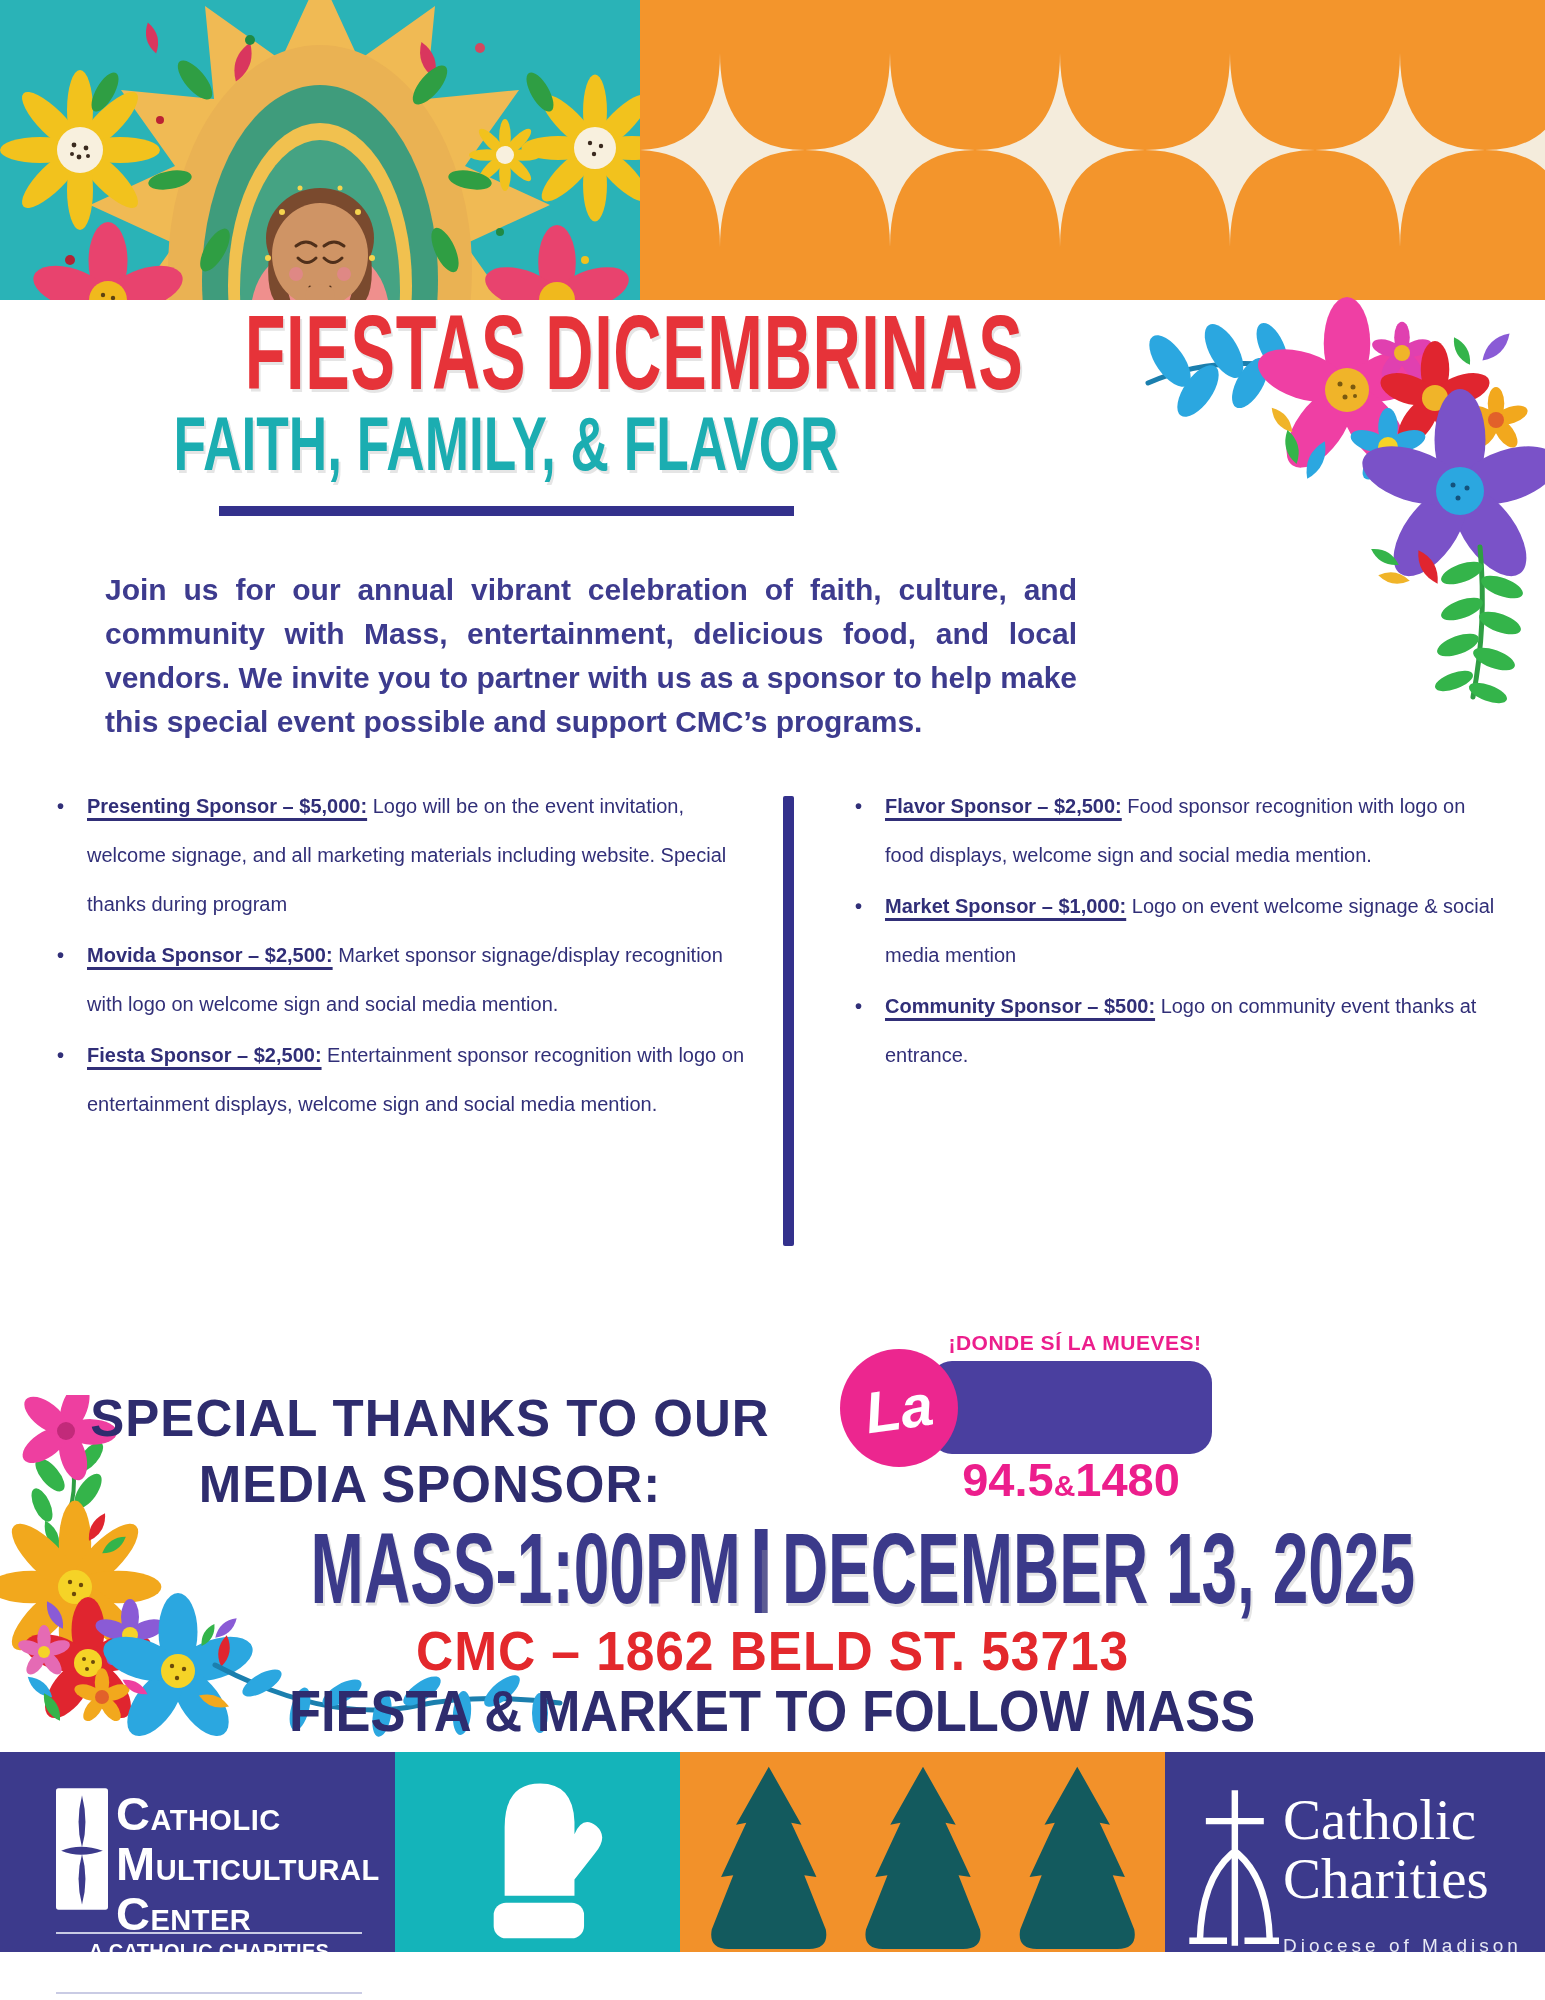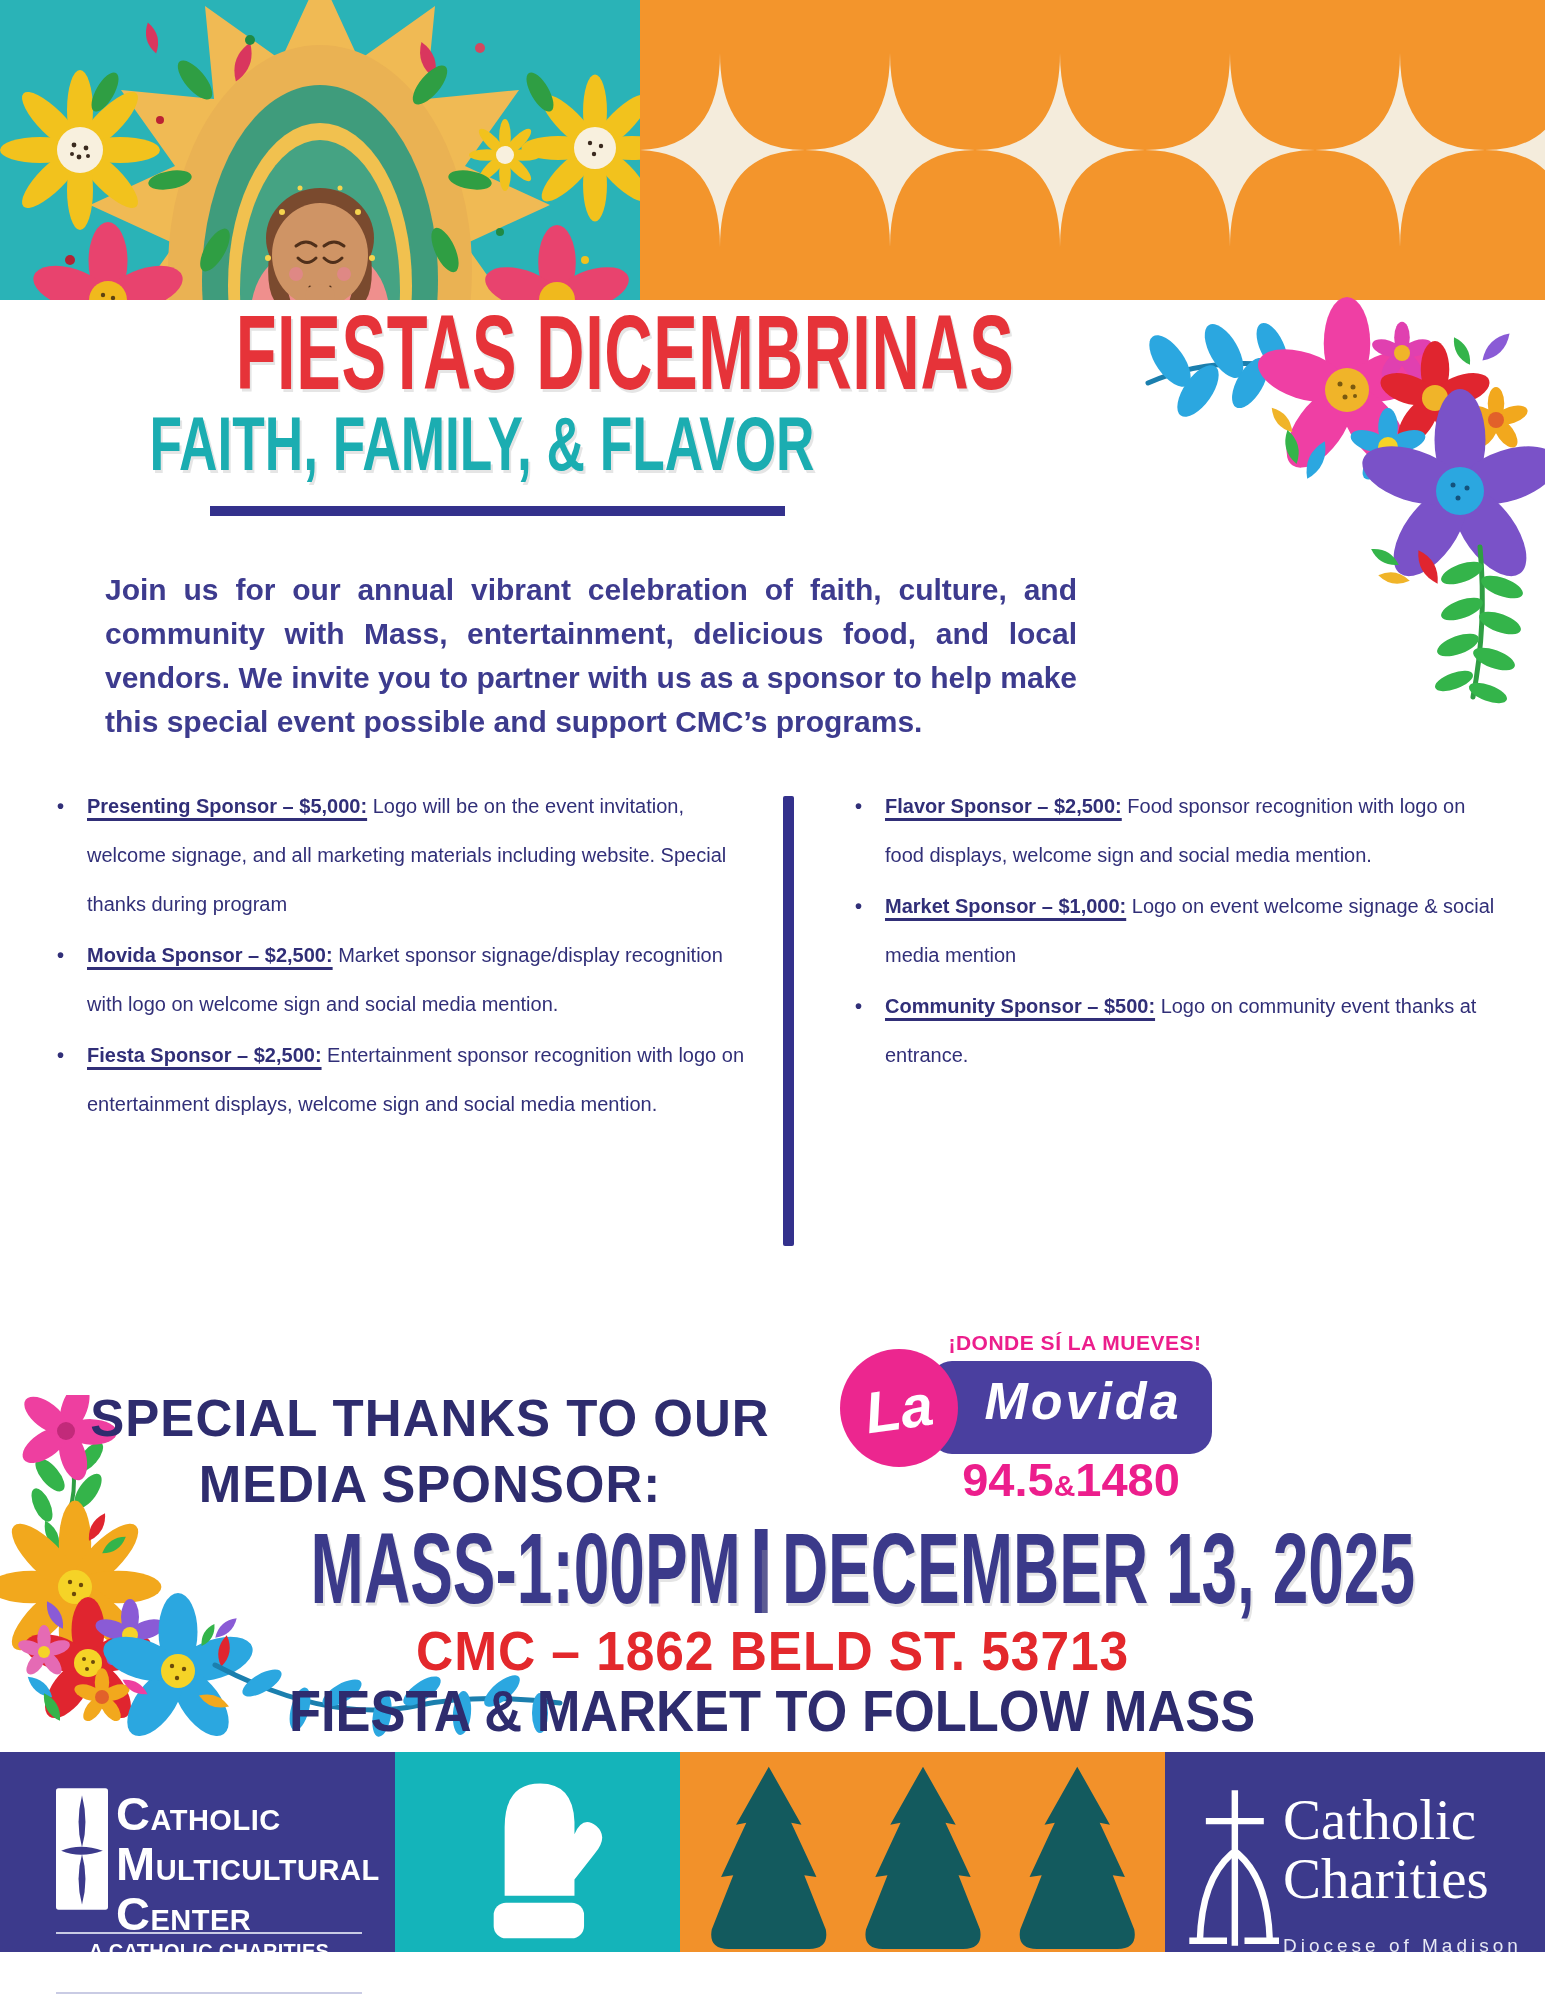--- a/index.html
+++ b/index.html
@@ -8,21 +8,21 @@
     background:#ffffff; font-family:"Liberation Sans", sans-serif;
   }
   svg { display:block; }
 
   
   .banner { position:absolute; top:0; left:0; width:1545px; height:300px; display:flex; }
   .banner-left { width:640px; height:300px; }
   .banner-right { width:905px; height:300px; }
 
   
-  .heading { position:absolute; top:296px; left:7px; width:980px; text-align:left; z-index:3; }
+  .heading { position:absolute; top:296px; left:16px; width:980px; text-align:center; z-index:3; }
   .squeeze { display:inline-block; transform-origin:center; white-space:nowrap; font-weight:bold; }
   .title-line { height:112px; line-height:112px; }
   .title-line .squeeze { font-size:106px; letter-spacing:1px; color:#e63339; transform:scaleX(0.63);
     text-shadow:3px 3px 0 rgba(180,180,180,0.35); }
   .subtitle-line { height:84px; line-height:84px; margin-top:-6px; }
   .subtitle-line .squeeze { font-size:76px; color:#1badb1; transform:scaleX(0.70);
     text-shadow:3px 3px 0 rgba(170,170,170,0.3); }
   .title-underline { width:575px; height:10px; background:#33318c; margin:20px auto 0; }
 
   
@@ -308,21 +308,20 @@
   </div>
 
   <div class="thanks">
     <div>SPECIAL THANKS TO OUR</div>
     <div>MEDIA SPONSOR:</div>
   </div>
 
   <div class="lamovida">
     <div class="lm-tagline">¡DONDE SÍ LA MUEVES!</div>
     <div class="lm-rect"></div>
-    <div class="lm-movida">Movida</div>
     <div class="lm-circle">
       <span class="lm-la">La</span>
     </div>
     <div class="lm-freq">
       <span>94.5</span><span class="amp">&amp;</span><span>1480</span>
     </div>
   </div>
 
   <div class="event-line1">
     <span class="squeeze"><span>MASS-1:00PM</span><span class="vbar">|</span><span>DECEMBER 13, 2025</span></span>

